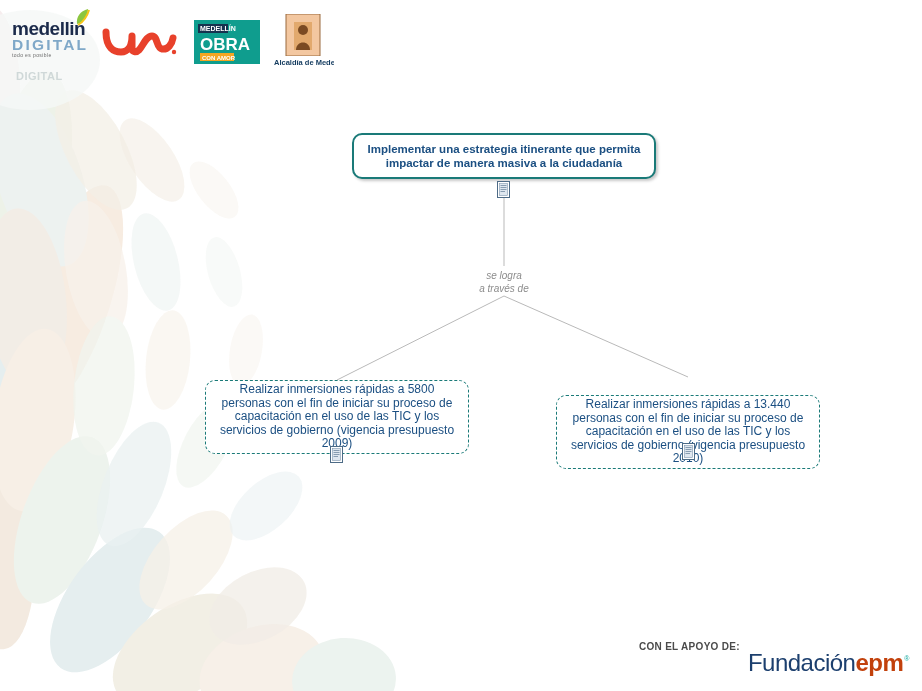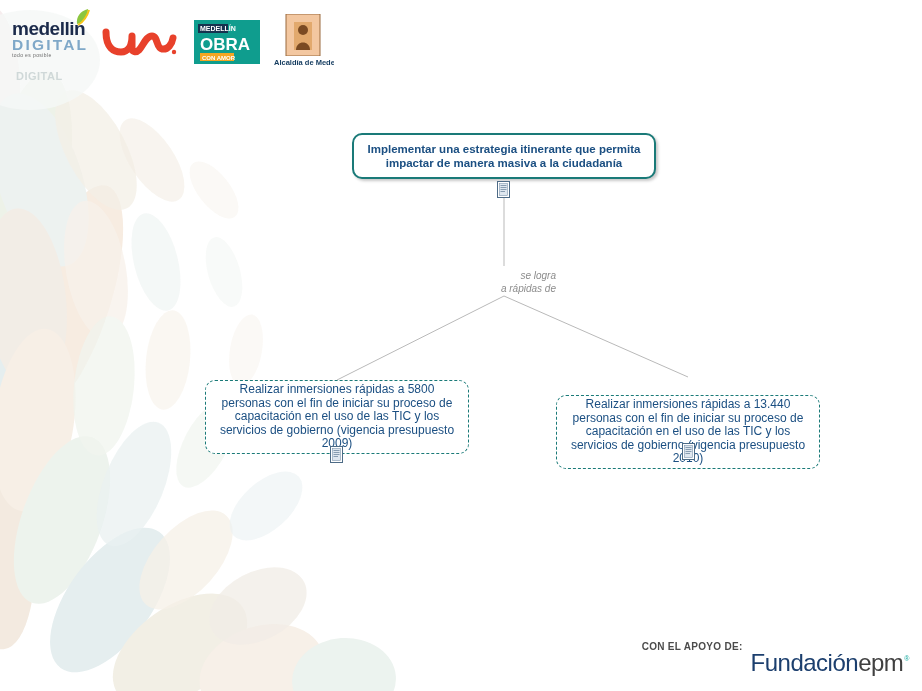--- a/index.html
+++ b/index.html
@@ -163,21 +163,21 @@
   }
   #note-root { left: 496px; top: 181px; }
   #note-child-1 { left: 329px; top: 446px; }
   #note-child-2 { left: 681px; top: 443px; }
 
   .edge-label {
     position: absolute;
     left: 452px;
     top: 269px;
     width: 104px;
-    text-align: right;
+    text-align: center;
     font-size: 10px;
     font-style: italic;
     color: #8c8c8c;
     line-height: 13px;
   }
   
   .footer {
     position: absolute;
     right: 14px;
     bottom: 14px;
@@ -196,22 +196,22 @@
     align-items: baseline;
     font-size: 24px;
     letter-spacing: -0.5px;
   }
   .fb-fundacion {
     color: #1c3f6e;
     font-weight: normal;
     margin-top: 34px;
   }
   .fb-epm {
-    color: #404040;
-    font-weight: normal;
+    color: #c2410c;
+    font-weight: bold;
   }
   .fb-reg {
     font-size: 7px;
     color: #13a89e;
     position: relative;
     top: -10px;
     left: 1px;
   }
 </style>
 </head>
@@ -329,21 +329,21 @@
     <rect x="1.5" y="0.5" width="12" height="16" fill="#ffffff" stroke="#4d6b86" stroke-width="1"></rect>
     <rect x="3.5" y="2.5" width="8" height="12" fill="#dfe7ef" stroke="#7e97ad" stroke-width="0.6"></rect>
     <line x1="4.5" y1="4.5" x2="10.5" y2="4.5" stroke="#4d6b86" stroke-width="0.6"></line>
     <line x1="4.5" y1="6.5" x2="10.5" y2="6.5" stroke="#4d6b86" stroke-width="0.6"></line>
     <line x1="4.5" y1="8.5" x2="10.5" y2="8.5" stroke="#4d6b86" stroke-width="0.6"></line>
     <line x1="4.5" y1="10.5" x2="9" y2="10.5" stroke="#4d6b86" stroke-width="0.6"></line>
   </svg>
 
   <div class="edge-label">
     <div>se logra</div>
-    <div>a rápidas de</div>
+    <div>a través de</div>
   </div>
 
   <div class="node node-child" id="node-child-1">
     <div class="node-text">Realizar inmersiones rápidas a 5800 personas con el fin de iniciar su proceso de capacitación en el uso de las TIC y los servicios de gobierno (vigencia presupuesto 2009)</div>
   </div>
   <svg class="note-icon" id="note-child-1" viewBox="0 0 15 17" xmlns="http://www.w3.org/2000/svg">
     <rect x="1.5" y="0.5" width="12" height="16" fill="#ffffff" stroke="#4d6b86" stroke-width="1"></rect>
     <rect x="3.5" y="2.5" width="8" height="12" fill="#dfe7ef" stroke="#7e97ad" stroke-width="0.6"></rect>
     <line x1="4.5" y1="4.5" x2="10.5" y2="4.5" stroke="#4d6b86" stroke-width="0.6"></line>
     <line x1="4.5" y1="6.5" x2="10.5" y2="6.5" stroke="#4d6b86" stroke-width="0.6"></line>

